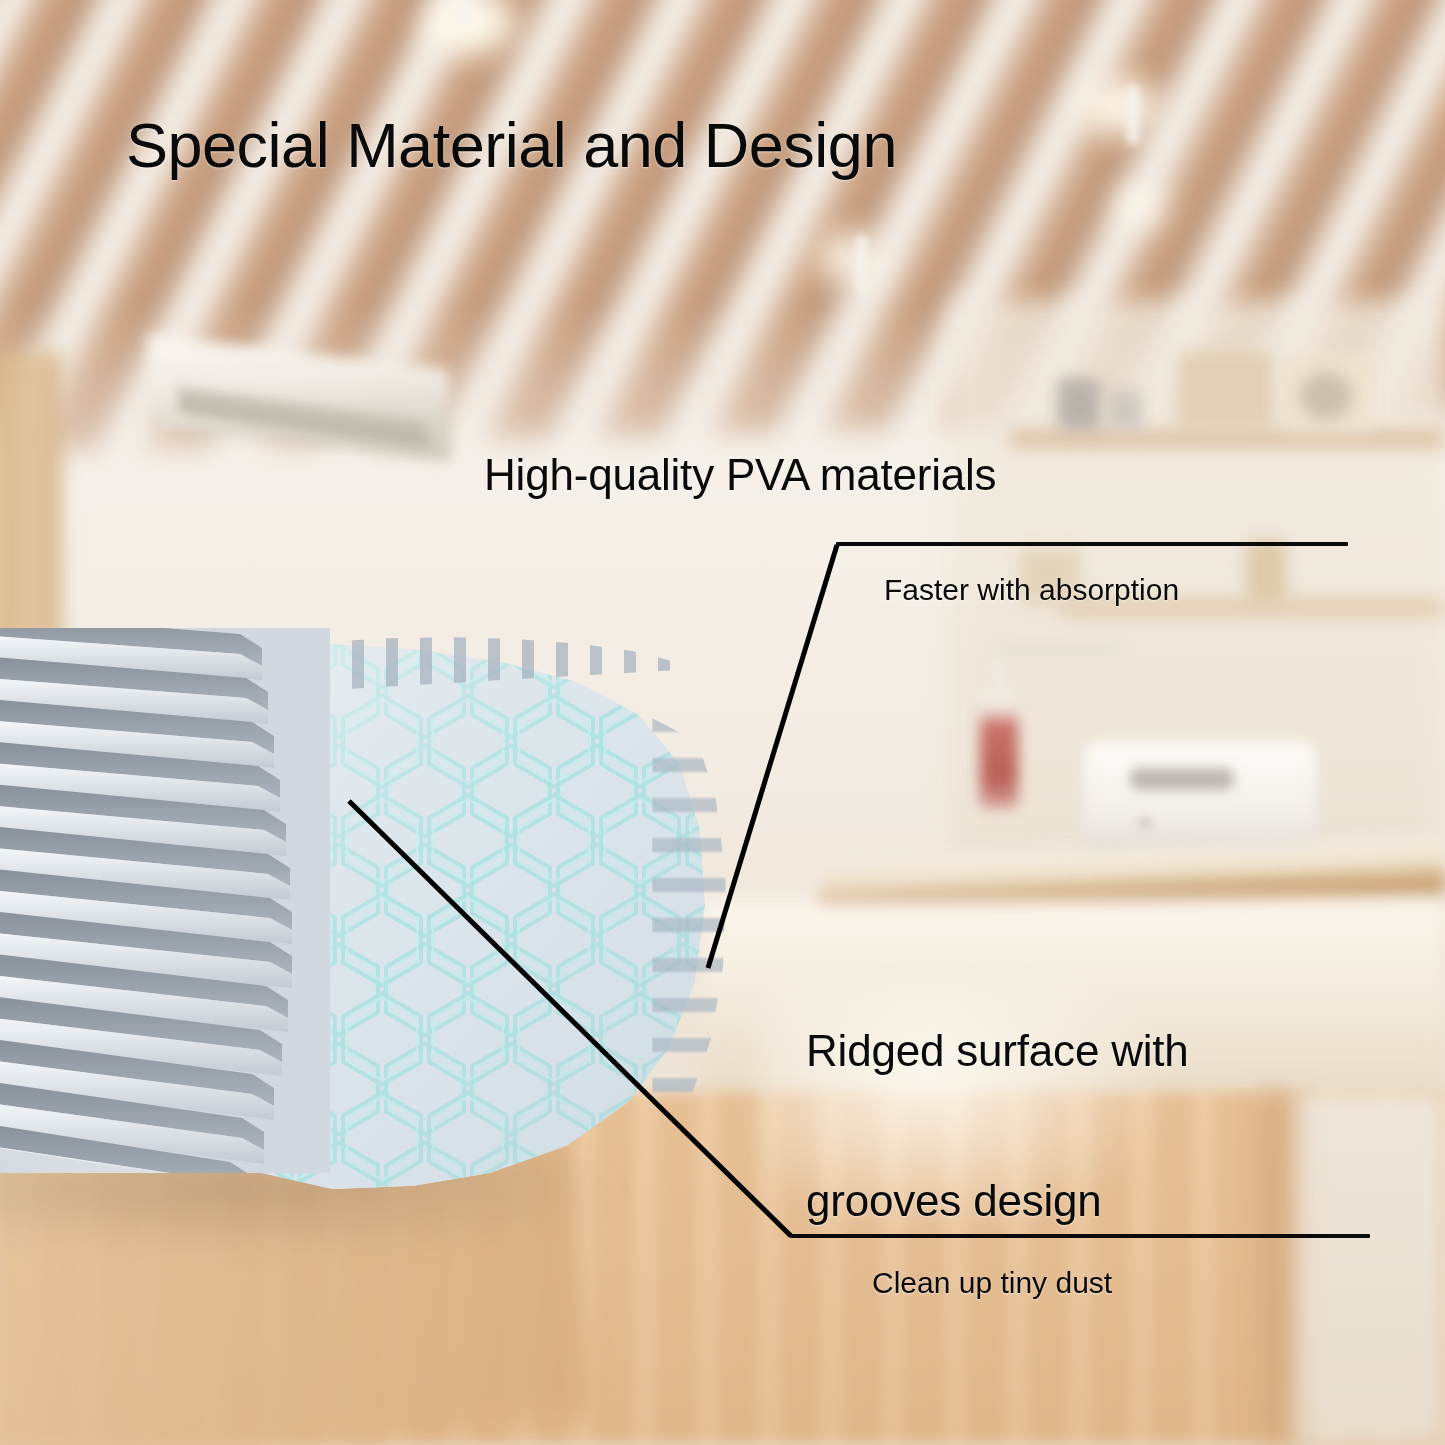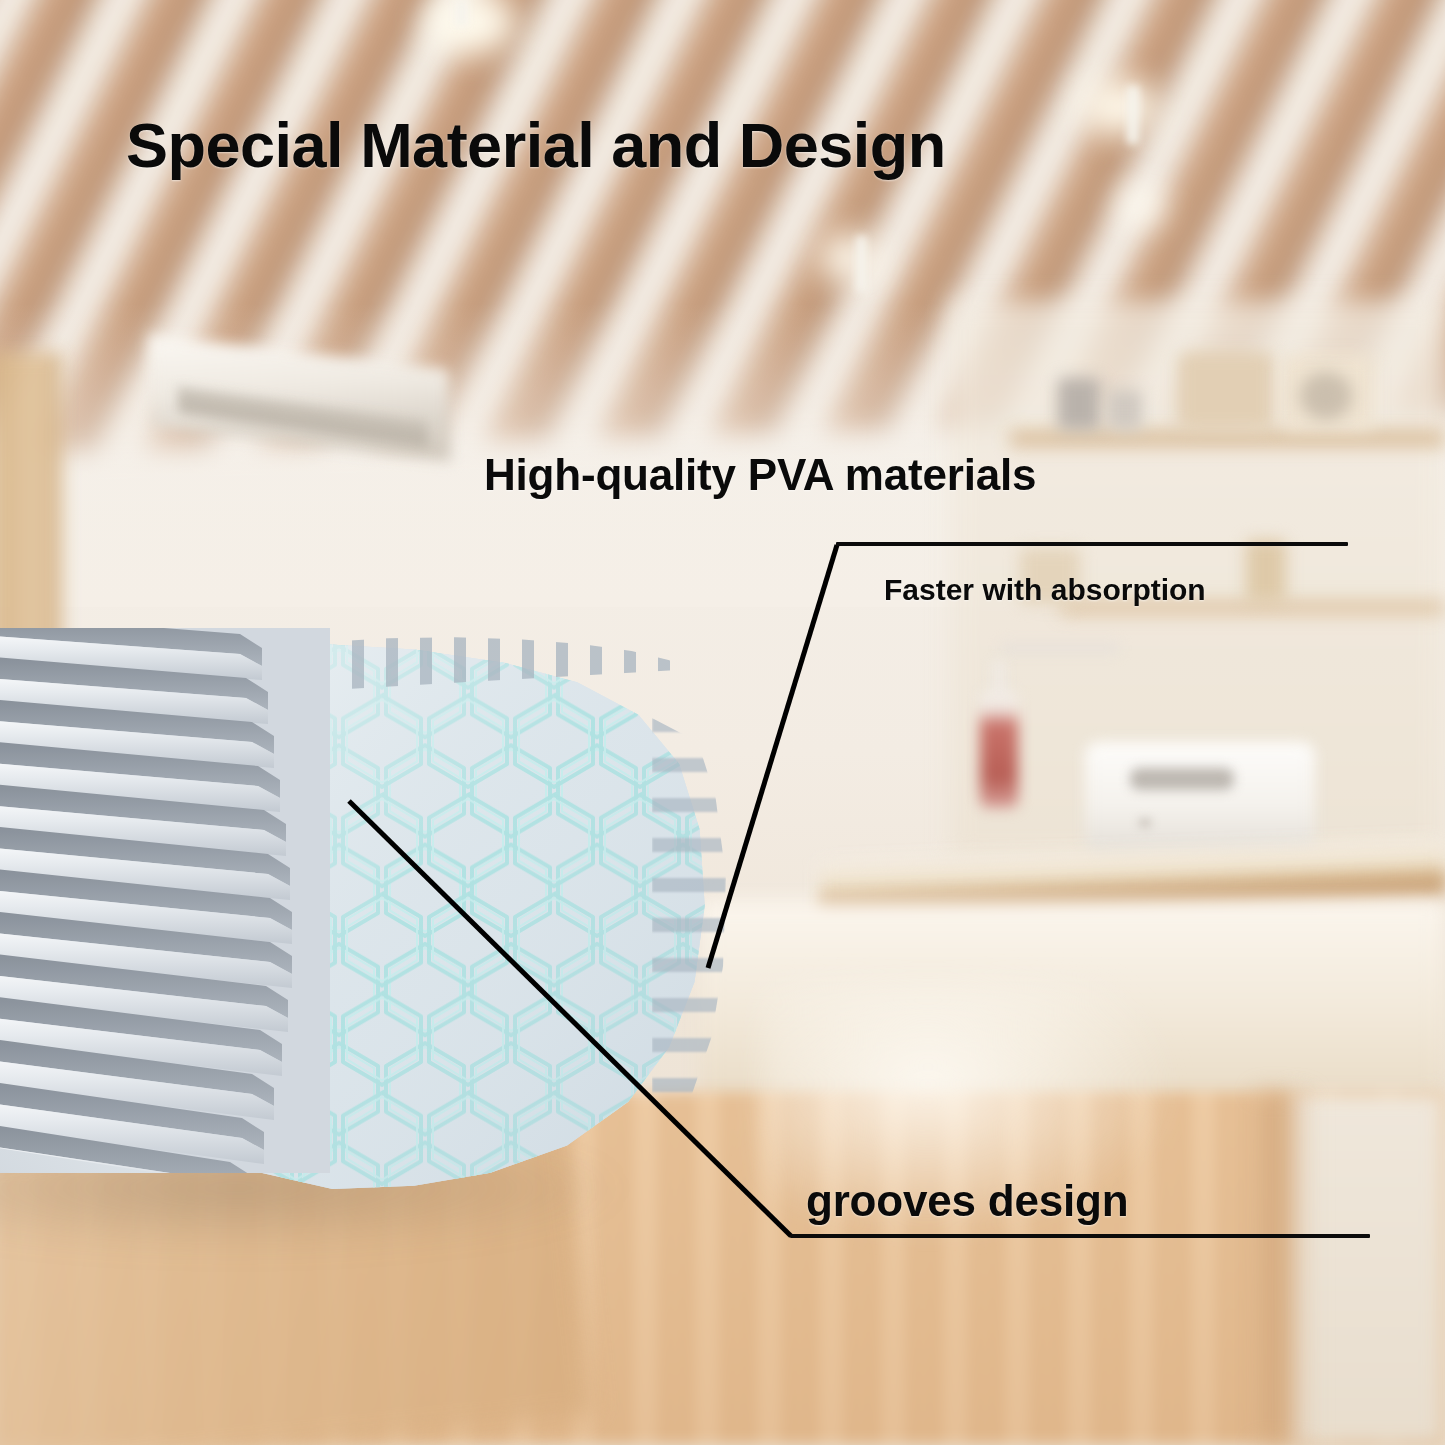--- a/index.html
+++ b/index.html
@@ -253,21 +253,21 @@
   .ridgesvg{position:absolute;inset:0;width:100%;height:100%;}
 
   
   .sponge-shadow{
     position:absolute;left:10px;top:500px;width:700px;height:120px;
     background:radial-gradient(ellipse at 45% 50%,rgba(120,100,80,0.30),rgba(120,100,80,0) 72%);
     filter:blur(16px);
   }
 
   
-  .txt{position:absolute;color:#0a0a0a;font-weight:bold;white-space:nowrap;
+  .txt{position:absolute;color:#0a0a0a;font-weight:normal;white-space:nowrap;
        text-shadow:0 1px 2px rgba(255,255,255,0.55);}
 
   #title{
     left:126px;top:114px;
     font-size:63px;letter-spacing:-0.5px;line-height:1;
   }
 
   #lbl-pva{
     left:484px;top:450px;
     font-size:44px;letter-spacing:-0.2px;text-align:right;
@@ -471,16 +471,18 @@
     <line x1="837" y1="545" x2="708" y2="968" stroke="#000" stroke-width="5" stroke-linecap="butt"></line>
     <line x1="349" y1="801" x2="791" y2="1236" stroke="#000" stroke-width="5" stroke-linecap="butt"></line>
   </svg>
 
   <div class="txt" id="title">Special Material and Design</div>
 
   <div class="txt" id="lbl-pva">High-quality PVA materials</div>
   <div class="rule" id="rule-top"></div>
   <div class="txt" id="lbl-pva-sub">Faster with absorption</div>
 
+  <div class="txt" id="lbl-ridged1">Ridged surface with</div>
   <div class="txt" id="lbl-ridged2">grooves design</div>
   <div class="rule" id="rule-bottom"></div>
+  <div class="txt" id="lbl-ridged-sub">Clean up tiny dust</div>
 
 </div>
 
 </body></html>

